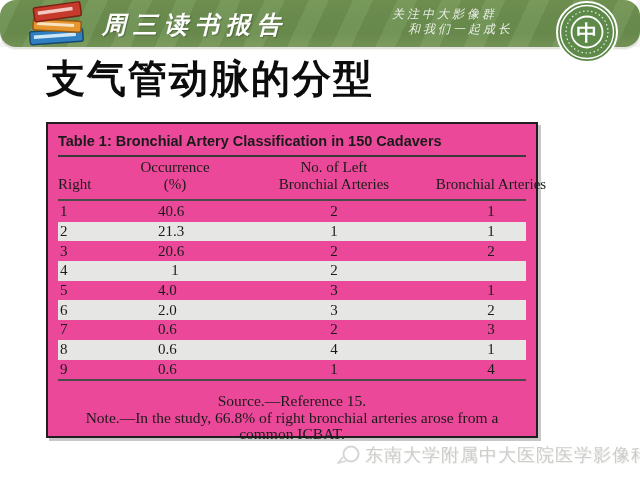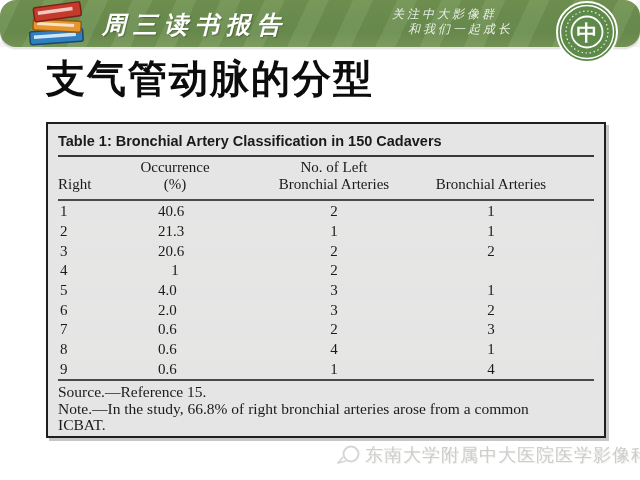--- a/index.html
+++ b/index.html
@@ -35,22 +35,22 @@
 
   
   .slide-title {
     position:absolute; left:46px; top:52px;
     font-size:39px; font-weight:bold; color:#0c0c0c; letter-spacing:2px;
     font-family:"Liberation Sans", sans-serif; white-space:nowrap;
   }
 
   
   .paper-table {
-    position:absolute; left:46px; top:122px; width:560px; height:316px;
-    background:#e5e5e5; border:2px solid #1f1f1f;
+    position:absolute; left:46px; top:122px; width:492px; height:316px;
+    background:#ec4899; border:2px solid #1f1f1f;
     box-shadow:3px 3px 0 rgba(0,0,0,0.22);
     padding:5px 10px 0 10px;
     color:#1a1a1a;
   }
   .t-title {
     font-family:"Liberation Sans", sans-serif; font-weight:bold;
     font-size:14.5px; line-height:24px; white-space:nowrap;
   }
   .rule-heavy { border:none; border-top:2px solid #3a3a3a; margin:2px 0 0 0; }
   .rule-light { border:none; border-top:2px solid #4a4a4a; margin:0; }
@@ -67,21 +67,21 @@
 
   .tbody { margin-top:1px; }
   .trow { height:19.7px; font-size:15px; align-items:center; }
   .trow.striped { background:#e6e6e4; }
   .tcell { text-align:center; }
   .tcell.c0 { text-align:left; padding-left:2px; }
   .tcell.c1 .dec { display:inline-block; width:34px; text-align:left; }
 
   .t-footer {
     font-family:"Liberation Serif", serif; font-size:15.5px;
-    line-height:16.5px; margin-top:3px; max-width:505px;
+    line-height:16.5px; margin-top:12px; max-width:505px;text-align:center;
   }
 
   
   .watermark {
     position:absolute; left:336px; top:443px;
     display:flex; align-items:center; gap:3px;
     color:#cdcdcb; font-size:18px; letter-spacing:1px;
     font-family:"Liberation Sans", sans-serif; white-space:nowrap;
     text-shadow:1px 1px 0 #f2f2f0;
   }

